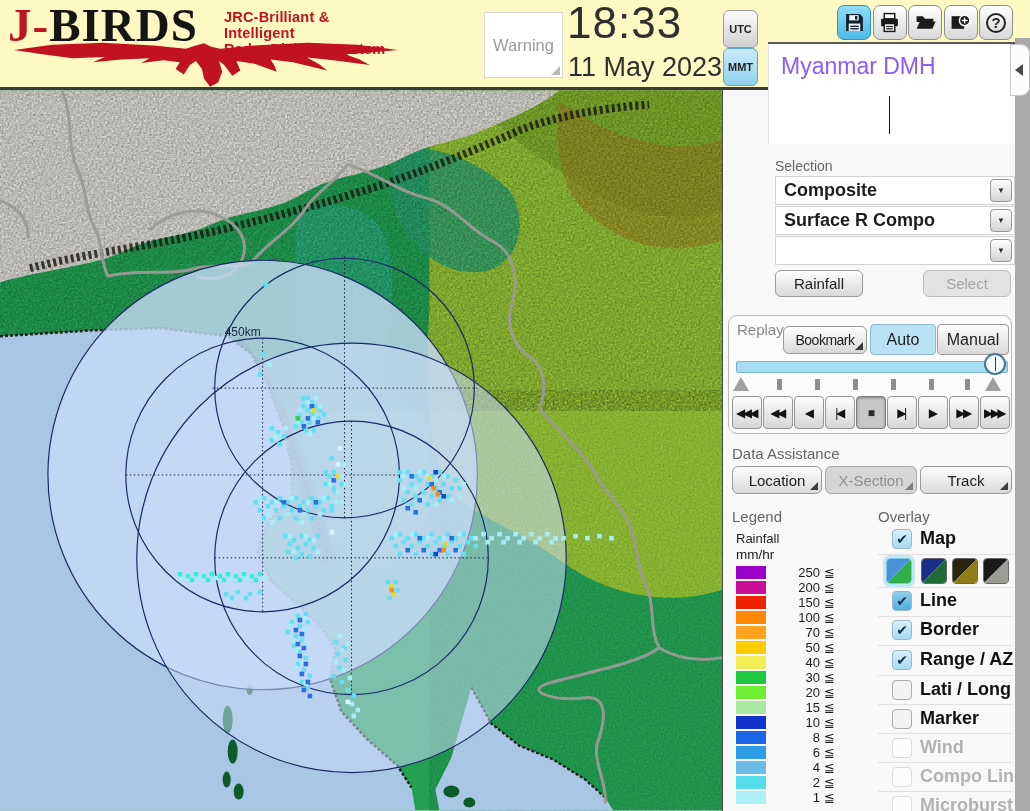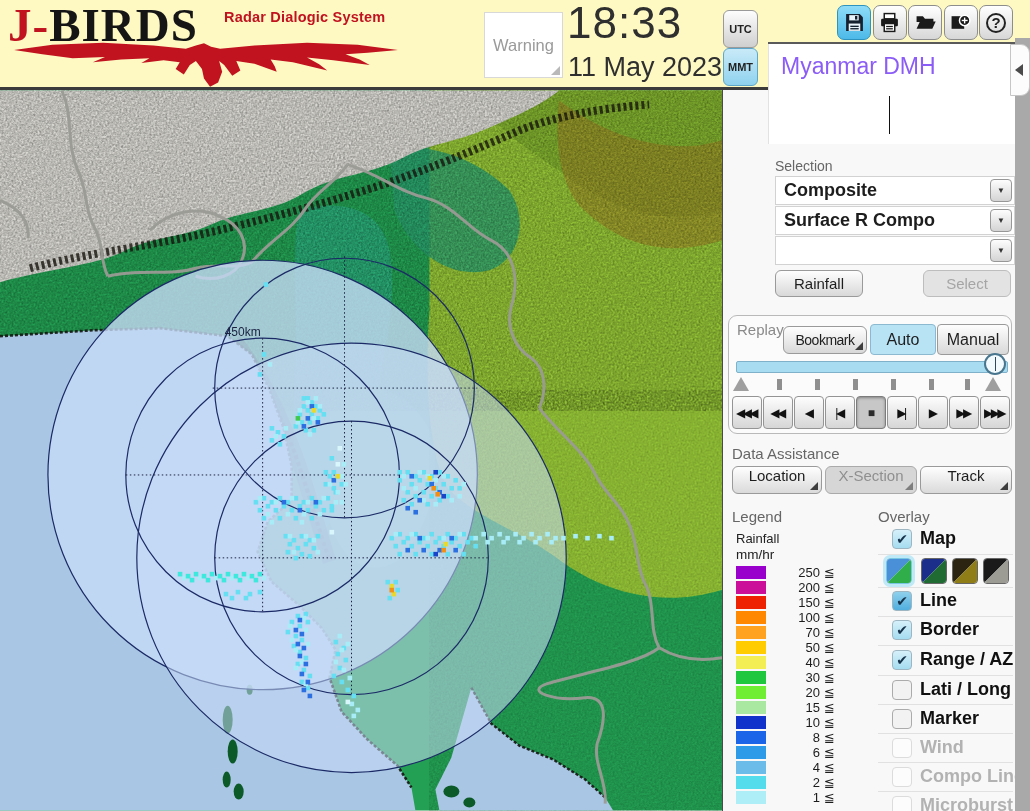--- a/index.html
+++ b/index.html
@@ -82,21 +82,21 @@
   .tickA{top:377px;width:0;height:0;border-style:solid;border-width:0 8px 14px 8px;
     border-color:transparent transparent #9f9f9f transparent}
   .tick{top:379px;width:5px;height:11px;background:#8f8f8f}
   .rbtn{top:396px;width:30px;height:33px;border:1px solid #949494;border-radius:4px;
     background:linear-gradient(#fdfdfd,#d6d6d6);font-size:12px;color:#111;
     display:flex;align-items:center;justify-content:center;letter-spacing:-2.5px;padding-right:2px}
   .rbtn.active{background:#c7c7c7;border-color:#7c7c7c;box-shadow:inset 0 1px 3px rgba(0,0,0,.35);color:#2c2c2c}
 
   
   .dabtn{top:466px;height:28px;border:1px solid #9a9a9a;border-radius:6px;font-size:15px;color:#1d1d1d;
-    background:linear-gradient(#fefefe,#dadada);display:flex;justify-content:center}
+    background:linear-gradient(#fefefe,#dadada);display:flex;align-items:center;justify-content:center}
   .dabtn.disabled{background:#d6d6d6;color:#8f8f8f;border-color:#aaa}
 
   
   .lg-sw{width:30px;height:13px}
   .lg-row{left:736px;width:120px;height:15px}
   .lg-val{position:absolute;left:32px;top:-1px;width:52px;text-align:right;font-size:13px;color:#1c1c1c}
   .lg-suf{position:absolute;left:88px;top:-1px;font-size:13px;color:#1c1c1c}
 
   
   .ov-sep{left:878px;width:135px;height:1px;background:#e1e1e1}
@@ -116,20 +116,21 @@
   #map-svg{left:0;top:90px;width:723px;height:721px;display:block;border-right:1px solid #4a4a4a}
 </style>
 </head>
 <body>
 
 <div id="app">
 
   <div class="abs" id="header">
     <div id="logo-title" class="abs"><span class="red">J-</span><span class="blk">BIRDS</span></div>
     <div id="tagline" class="abs">
+      <div>JRC-Brilliant &amp; Intelligent</div>
       <div>Radar  Dialogic  System</div>
     </div>
     <svg id="eagle" class="abs" viewBox="0 0 384 68" preserveAspectRatio="none">
       <path fill="#c11220" d="M2,12 L40,4 L90,1 L140,5 L172,10 L182,5 L190,2 L197,7 L206,10 L240,5 L292,1 L342,4 L382,12
         L352,16 L330,18 L344,26 L354,34 L318,27 L292,23 L304,33 L312,42 L278,30 L256,26 L260,36 L262,44
         L240,32 L222,28 L226,42 L218,50 L210,34 L205,28 L208,44 L204,60 L196,66 L190,54 L188,40 L182,28
         L176,34 L170,48 L162,40 L166,30 L150,27 L128,31 L136,24 L108,26 L80,30 L92,22 L60,24 L30,18 Z"></path>
     </svg>
     <div id="warning-box" class="abs">
       <span>Warning</span>

